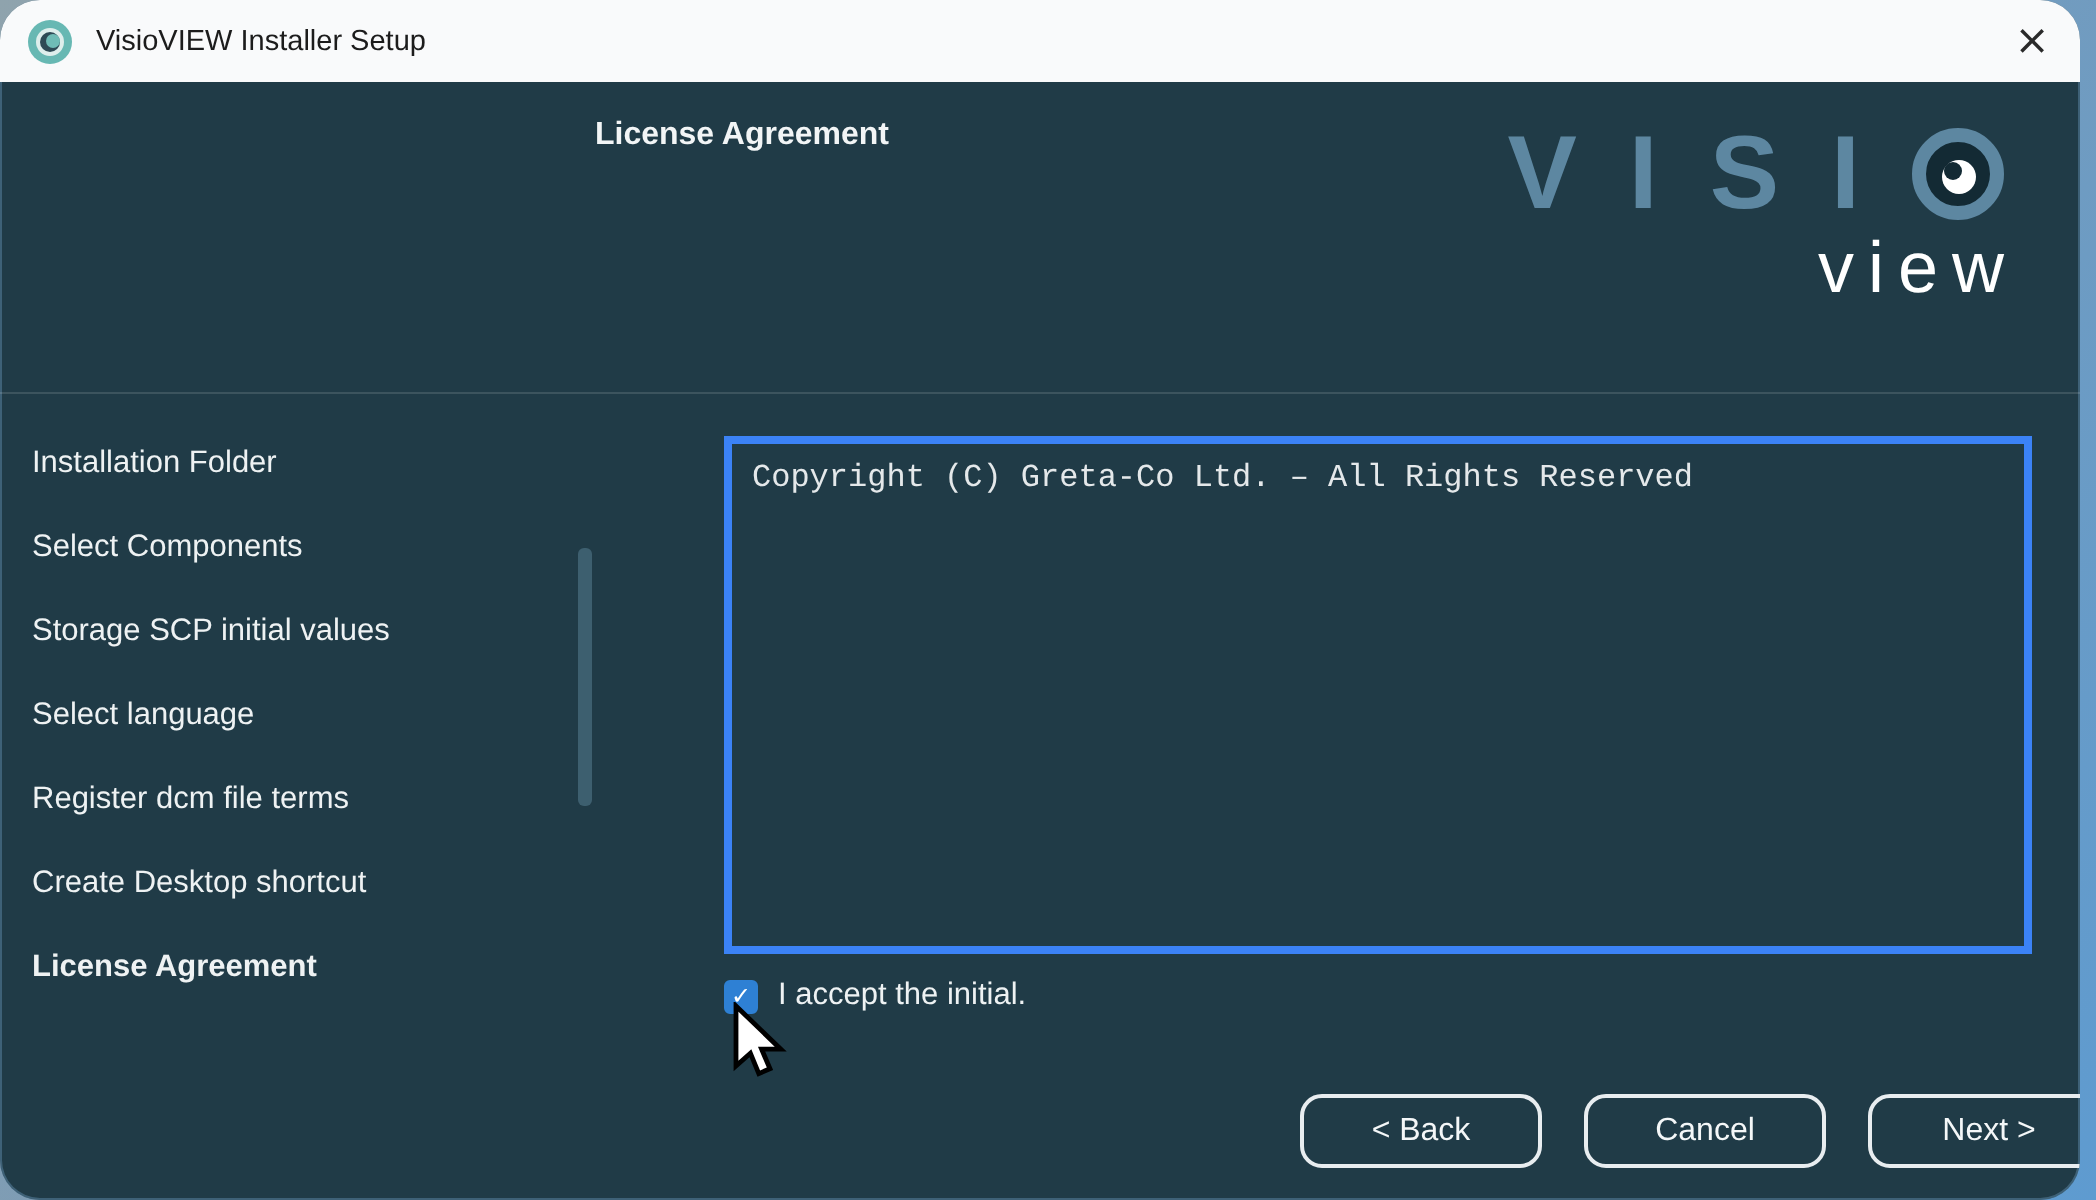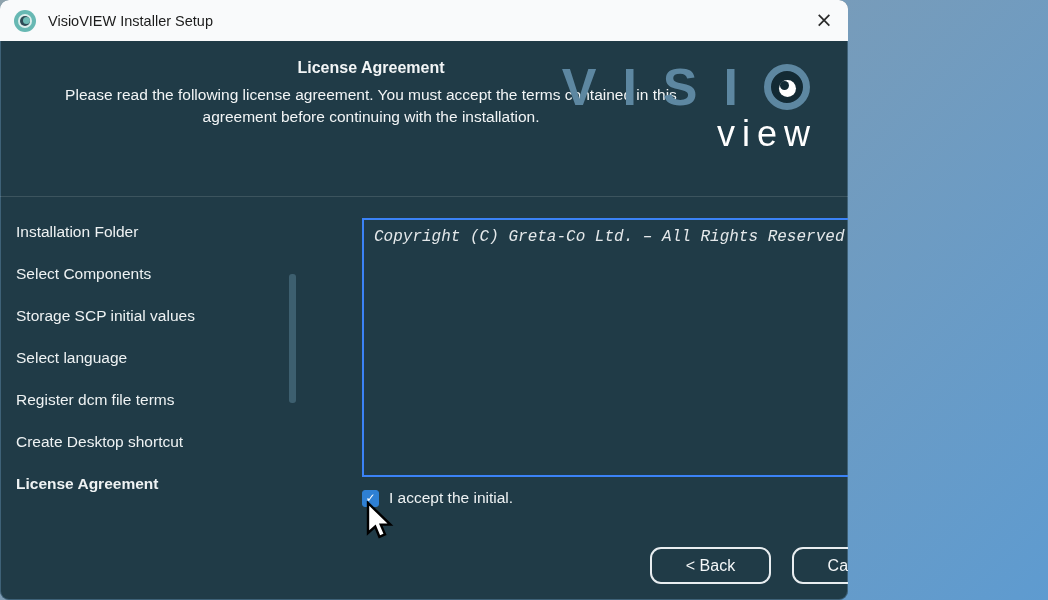--- a/index.html
+++ b/index.html
@@ -3,23 +3,23 @@
 <meta charset="utf-8">
 <style>
   * { margin:0; padding:0; box-sizing:border-box; }
   html,body { width:1048px; height:600px; }
   body {
     font-family:"Liberation Sans", sans-serif;
     background:linear-gradient(135deg,#8fa3ad 0%,#7d9cb5 40%,#5e9bd0 100%);
     overflow:hidden;
   }
   .window {
-    position:relative; width:848px; height:600px;
+    position:relative; width:1040px; height:600px;
     background:var(--window_bg,#203b47);
-    border-radius:9px; overflow:hidden;
+    border-radius:20px; overflow:hidden;
     box-shadow:inset 0 0 0 1px rgba(120,170,210,.35);
   }
 
   
   .titlebar {
     position:absolute; top:0; left:0; right:0; height:41px;
     background:var(--titlebar_bg,#f9fafb);
     display:flex; align-items:center; padding-left:14px;
   }
   .app-icon { position:relative; width:22px; height:22px; border-radius:50%;
@@ -63,21 +63,21 @@
   
   .sidebar { position:absolute; top:211px; left:0; width:310px; }
   .step { height:42px; display:flex; align-items:center; padding-left:16px;
     font-size:15.5px; color:#eef2f3; }
   .step.active { font-weight:bold; }
   .scroll-thumb { position:absolute; left:289px; top:274px; width:7px; height:129px;
     background:#3d5f6f; border-radius:3px; }
 
   
   .license-box { position:absolute; left:362px; top:218px; width:654px; height:259px;
-    border:2px solid #3b82f6; padding:8px 10px;font-style:italic; }
+    border:4px solid #3b82f6; padding:8px 10px; }
   .license-text { font-family:"Liberation Mono", monospace; font-size:16px;
     color:#e4e8ea; white-space:pre-wrap; }
 
   .accept-row { position:absolute; left:362px; top:489px; display:flex;
     align-items:center; gap:10px; }
   .checkbox { width:17px; height:17px; border-radius:3px;
     border:1px solid #6f9cc2; display:flex; align-items:center; justify-content:center; }
   .checkbox .mark { display:none; color:#fff; font-size:12px; line-height:1;
     font-family:"DejaVu Sans", sans-serif; }
   .checkbox.checked { background:var(--accent_blue,#2e80d4); border-color:var(--accent_blue,#2e80d4); }
@@ -106,21 +106,20 @@
     </span>
     <span class="titlebar-title">VisioVIEW Installer Setup</span>
     <button class="close-btn">
       <span>×</span>
     </button>
   </div>
 
   <div class="header">
     <div class="header-text">
       <div class="header-title">License Agreement</div>
-      <div class="header-desc">Please read the following license agreement. You must accept the terms contained in this agreement before continuing with the installation.</div>
     </div>
     <div class="logo">
       <div class="logo-top">
         <span>V</span>
         <span>I</span>
         <span>S</span>
         <span>I</span>
         <span class="logo-eye">
           <span class="pupil">
             <span class="pupil-swirl"></span>

